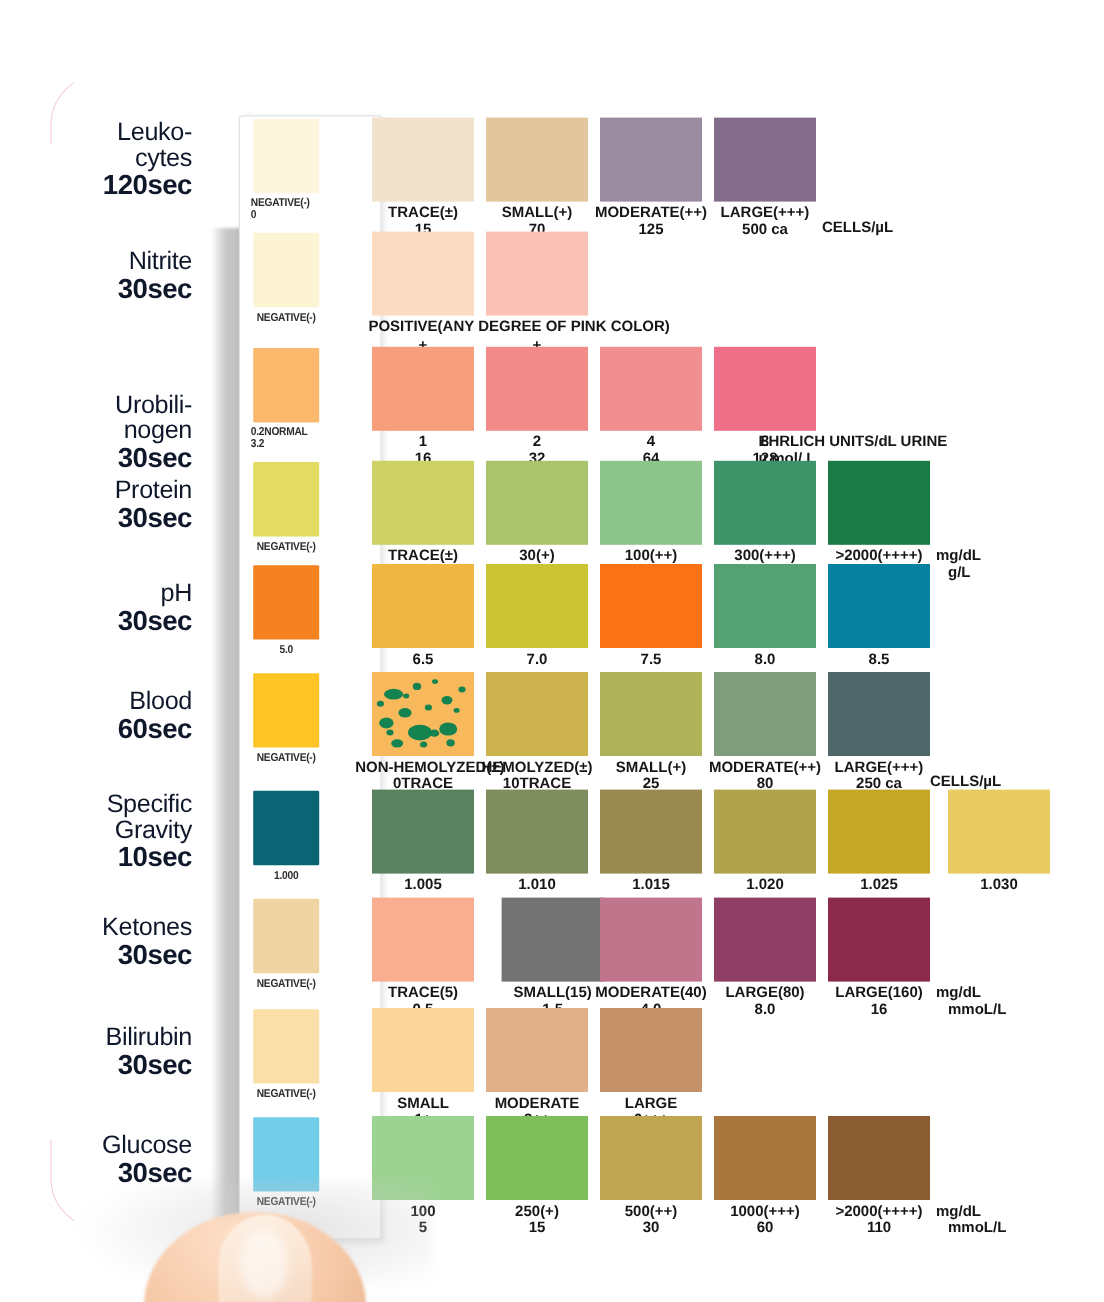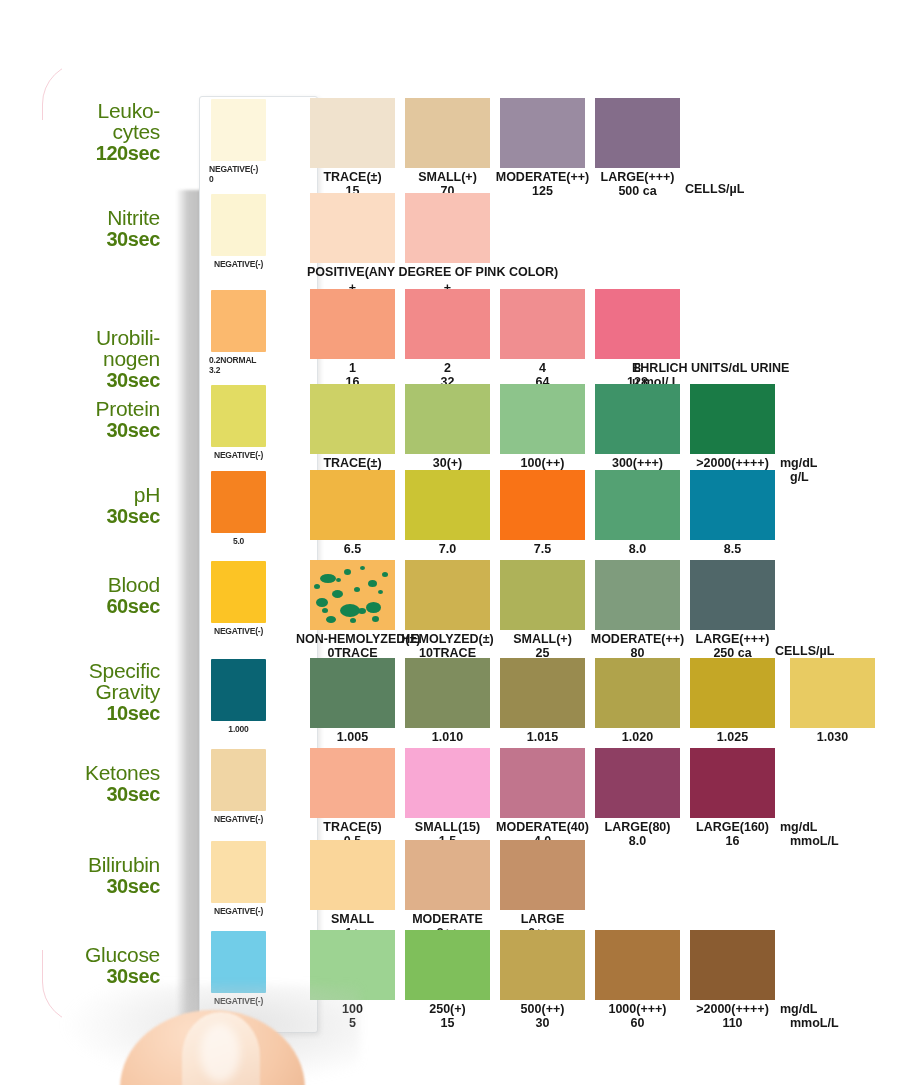--- a/index.html
+++ b/index.html
@@ -49,24 +49,24 @@
     font-size:8.5px;color:#2b2b2b;line-height:1.05;
     font-weight:600;letter-spacing:-0.2px;
     transform:scaleY(1.12);
   }
   .strip-label .l2{display:block;text-align:left;padding-left:9px;}
   .strip-label.lbl-left{text-align:left;padding-left:9px;}
 
   
   .row-name{
     position:absolute;right:0;width:160px;text-align:right;
-    color:#4d7c0f;line-height:1.0;
+    color:#0f172a;line-height:1.0;
   }
   .row-name .nm{font-size:21px;display:block;letter-spacing:-0.3px;}
-  .row-name .tm{font-size:20px;display:block;font-weight:600;letter-spacing:-0.4px;margin-top:1px;}
+  .row-name .tm{font-size:23px;display:block;font-weight:600;letter-spacing:-0.4px;margin-top:1px;}
 
   
   .patch{position:absolute;width:85px;height:70px;}
   .patch-cap{
     position:absolute;top:72px;left:-14px;width:113px;
     text-align:center;font-size:12.5px;font-weight:600;color:#161616;
     line-height:1.12;white-space:nowrap;
   }
   .patch-cap .c2{display:block;}
   .unit{
@@ -284,21 +284,21 @@
     <div class="patch" style="left: 790px; top: 658px; background: rgb(232, 203, 98);">
       <div class="patch-cap">1.030</div>
     </div>
     <div class="row-name" style="left: 0px; top: 762px;">
       <span class="nm">Ketones</span>
       <span class="tm">30sec</span>
     </div>
     <div class="patch" style="left: 310px; top: 748px; background: rgb(248, 174, 144);">
       <div class="patch-cap">TRACE(5)<span class="c2">0.5</span></div>
     </div>
-    <div class="patch" style="left: 405px; top: 748px; background: #f9a8d4;">
+    <div class="patch" style="left: 418px; top: 748px; background: #737373;">
       <div class="patch-cap">SMALL(15)<span class="c2">1.5</span></div>
     </div>
     <div class="patch" style="left: 500px; top: 748px; background: rgb(193, 117, 141);">
       <div class="patch-cap">MODERATE(40)<span class="c2">4.0</span></div>
     </div>
     <div class="patch" style="left: 595px; top: 748px; background: rgb(142, 63, 99);">
       <div class="patch-cap">LARGE(80)<span class="c2">8.0</span></div>
     </div>
     <div class="patch" style="left: 690px; top: 748px; background: rgb(140, 42, 75);">
       <div class="patch-cap">LARGE(160)<span class="c2">16</span></div>

